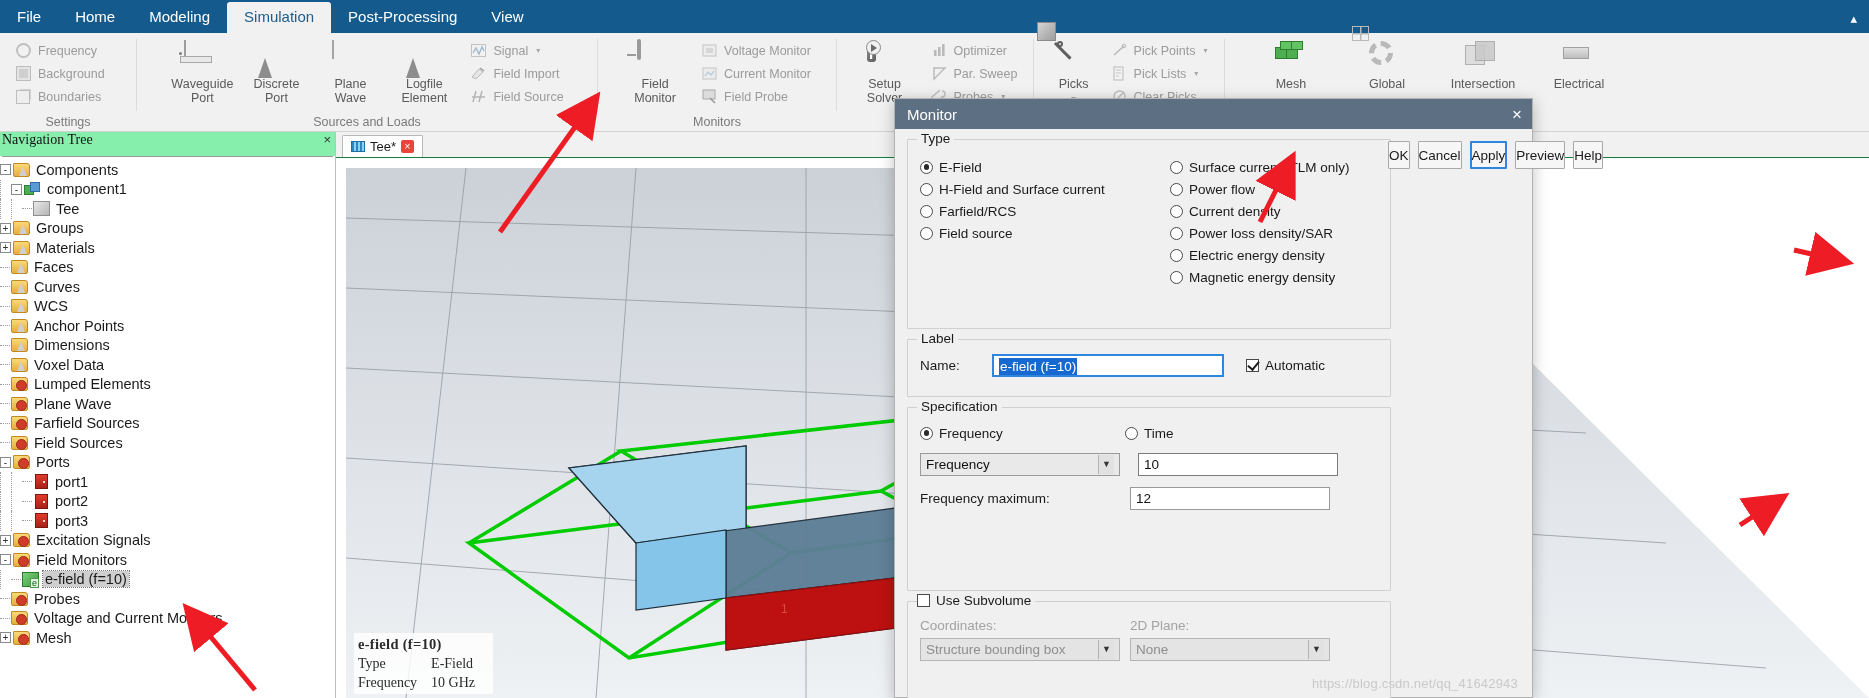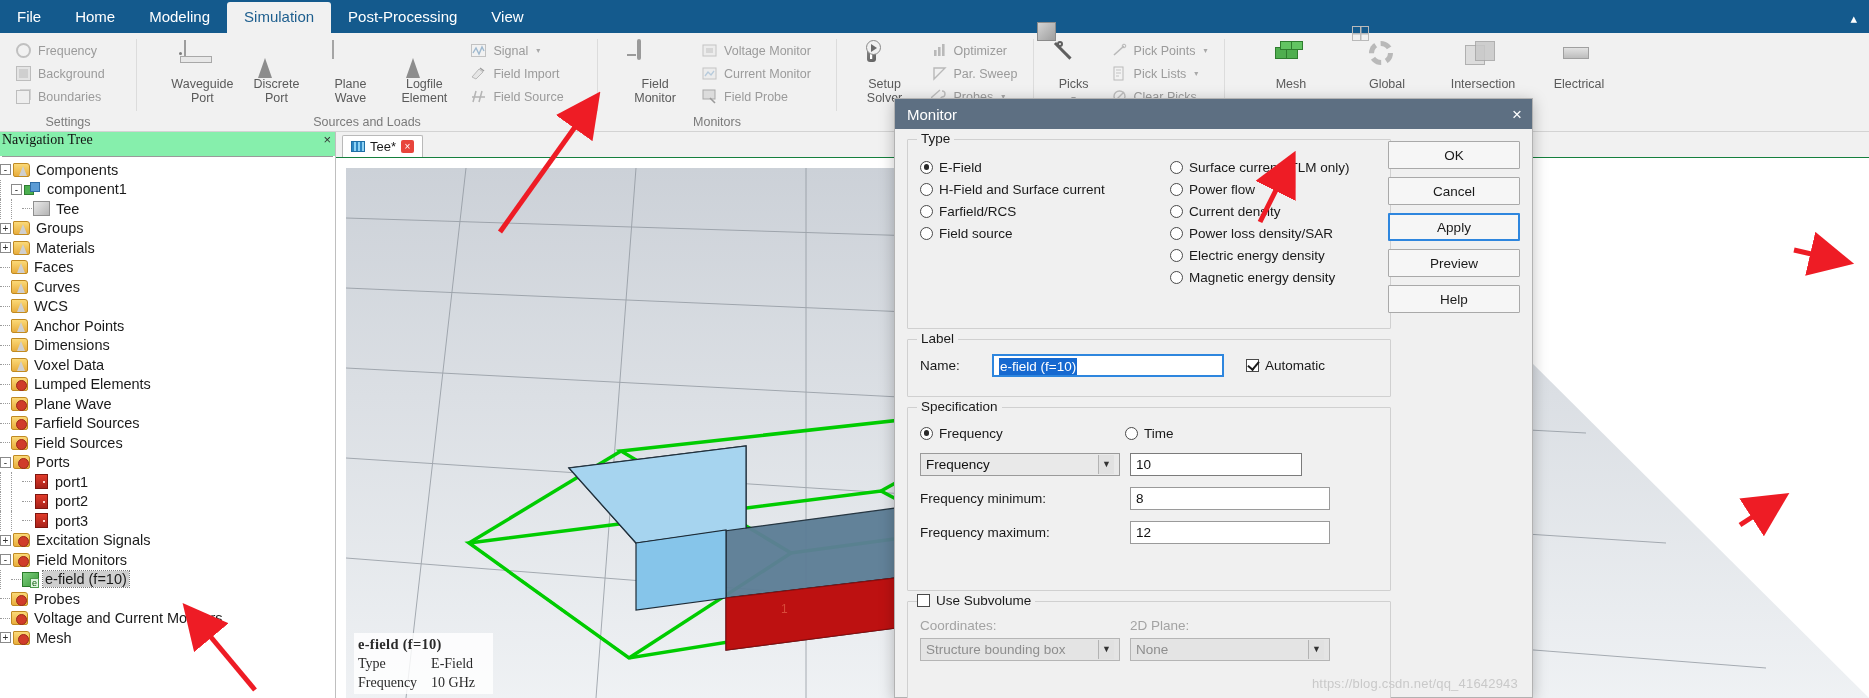--- a/index.html
+++ b/index.html
@@ -314,21 +314,21 @@
   }
   .combo.disabled { color:#8e8e8e; background:#e4e4e4; border-color:#b5b5b5; }
   .combo .cv { overflow:hidden; white-space:nowrap; }
   .combo .arw {
     width:16px; height:19px; background:#e1e1e1; border-left:1px solid #b3b3b3;
     display:flex; align-items:center; justify-content:center;
     font-size:9px; color:#333;
   }
   .btncol {
     position:absolute; right:12px; top:12px; width:132px;
-    display:flex; flex-direction:column; gap:8px;justify-content:space-between;
+    display:flex; gap:8px;justify-content:space-between;
   }
   .dbtn {
     height:28px; background:#f6f6f6; border:1px solid #a9a9a9;
     font-size:13.5px; color:#1a1a1a; display:flex; align-items:center;
     justify-content:center; cursor:default; border-radius:1px;
   }
   .dbtn.accent { border:2px solid #2e86de; }
 
   
   .anno { position:absolute; pointer-events:none; }
@@ -945,25 +945,21 @@
               <div class="radio-row">
                 <span class="radio"></span>
                 <span>Time</span>
               </div>
             </div>
             <div class="frow" style="margin-top:6px">
               <span class="combo" style="width:200px">
                 <span class="cv">Frequency</span>
                 <span class="arw">▼</span>
               </span>
-              <span class="inp field-ok" style="width:172px;margin-left:10px">10</span>
-            </div>
-            <div class="frow">
-              <span class="flbl" style="width:200px">Frequency minimum:</span>
-              <span class="inp" style="width:200px;margin-left:10px">8</span>
+              <span class="inp field-ok" style="width:200px;margin-left:18px">10</span>
             </div>
             <div class="frow">
               <span class="flbl" style="width:200px">Frequency maximum:</span>
               <span class="inp" style="width:200px;margin-left:10px">12</span>
             </div>
           </div>
 
           <div class="grp" style="height:100px;padding-top:16px">
             <span class="legend" style="padding:0 4px 0 0;display:flex;align-items:center;gap:6px">
               <span class="cbox"></span>

